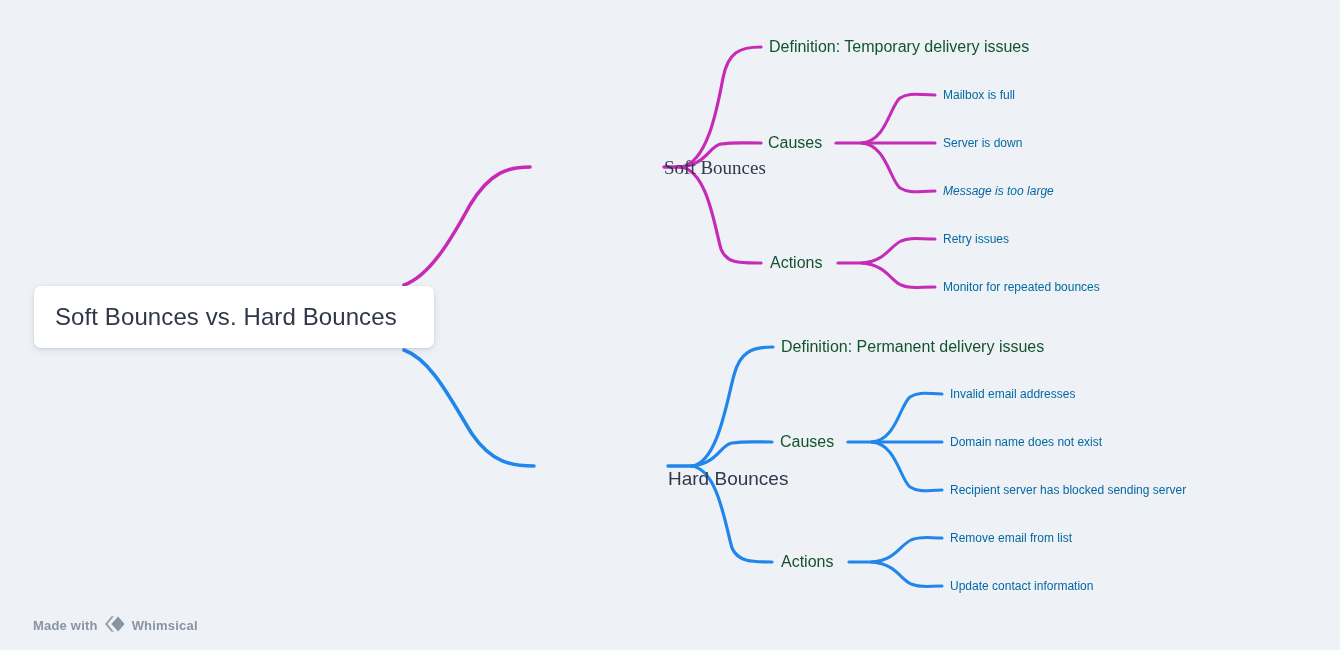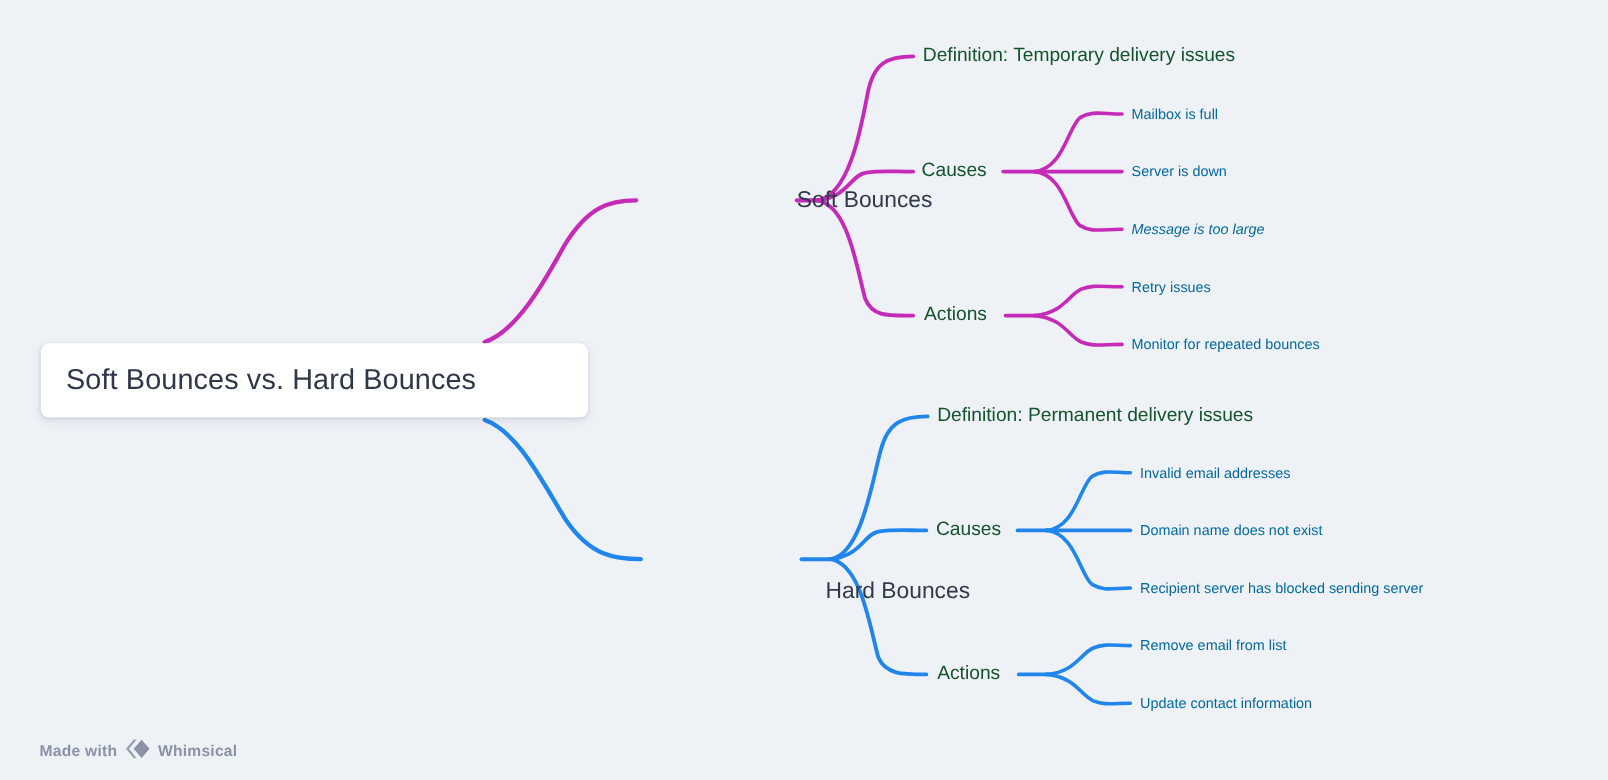--- a/index.html
+++ b/index.html
@@ -27,21 +27,21 @@
   .node {
     position: absolute;
     white-space: nowrap;
     color: #31394d;
     line-height: 1;
   }
   
   #root-node {
     left: 34px;
     top: 286px;
-    width: 456px;
+    width: 400px;
     height: 62px;
     background: #ffffff;
     border-radius: 7px;
     box-shadow: 0 1px 3px rgba(40, 55, 85, 0.14), 0 3px 10px rgba(40, 55, 85, 0.07);
     display: flex;
     align-items: center;
     box-sizing: border-box;
     padding-left: 21px;
   }
   #root-label {
@@ -127,21 +127,21 @@
 
     <path d="M 849,562 L 872,562" fill="none" stroke="#2186eb" stroke-width="3.2" stroke-linecap="round"></path>
     <path d="M 872,562 C 896,560 900,545 911,540 C 921,536 928,538 942,538" fill="none" stroke="#2186eb" stroke-width="3" stroke-linecap="round"></path>
     <path d="M 872,562 C 896,564 900,579 911,584 C 921,588 928,586 942,586" fill="none" stroke="#2186eb" stroke-width="3" stroke-linecap="round"></path>
   </svg>
 
   <div class="node" id="root-node">
     <span id="root-label">Soft Bounces vs. Hard Bounces</span>
   </div>
 
-  <div class="node branch-label" style="left:664px; top:167px;">
+  <div class="node branch-label" style="left:664px; top:167px;font-family:Liberation Serif, serif;">
     <span>Soft Bounces</span>
   </div>
 
   <div class="node sub-label" style="left:769px; top:47px;">
     <span>Definition: Temporary delivery issues</span>
   </div>
 
   <div class="node sub-label" style="left:768px; top:143px;">
     <span>Causes</span>
   </div>
@@ -160,21 +160,21 @@
     <span>Actions</span>
   </div>
 
   <div class="node leaf-label" style="left:943px; top:239px;">
     <span>Retry issues</span>
   </div>
   <div class="node leaf-label" style="left:943px; top:287px;">
     <span>Monitor for repeated bounces</span>
   </div>
 
-  <div class="node branch-label" style="left:668px; top:493px;margin-left:20px;">
+  <div class="node branch-label" style="left:668px; top:478px;">
     <span>Hard Bounces</span>
   </div>
 
   <div class="node sub-label" style="left:781px; top:347px;">
     <span>Definition: Permanent delivery issues</span>
   </div>
 
   <div class="node sub-label" style="left:780px; top:442px;">
     <span>Causes</span>
   </div>

